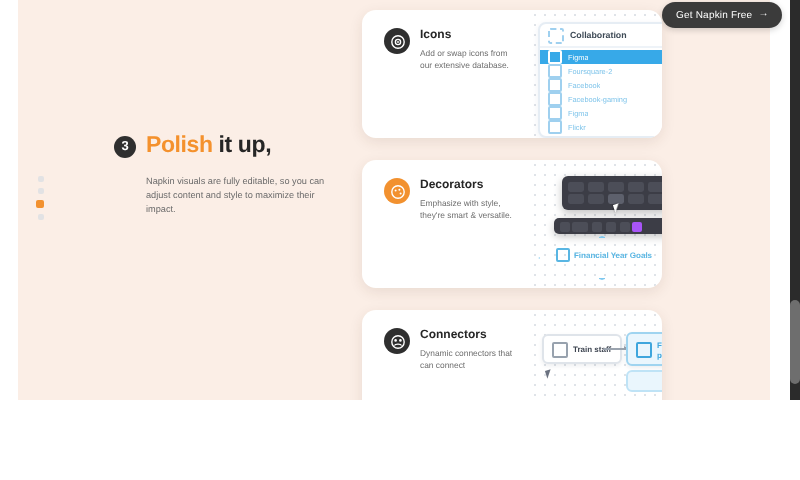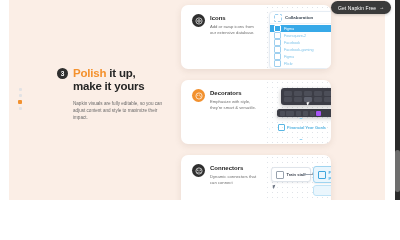--- a/index.html
+++ b/index.html
@@ -174,21 +174,20 @@
     <i></i>
     <i class="on"></i>
     <i></i>
   </div>
 
   <div class="copy">
     <div class="head-row">
       <div class="badge-num">3</div>
       <div class="headline">
         <span class="accent">Polish</span><span> it up,</span>
-        <span class="l2">make it yours</span>
       </div>
     </div>
     <div class="para">Napkin visuals are fully editable, so you can adjust content and style to maximize their impact.</div>
   </div>
 
   <div class="card" id="card-icons">
     <div class="card-inner">
       <div class="dotfield"></div>
       <div class="card-badge" style="background:#2f2f2f">
         <svg width="8" height="8" viewBox="0 0 16 16">

